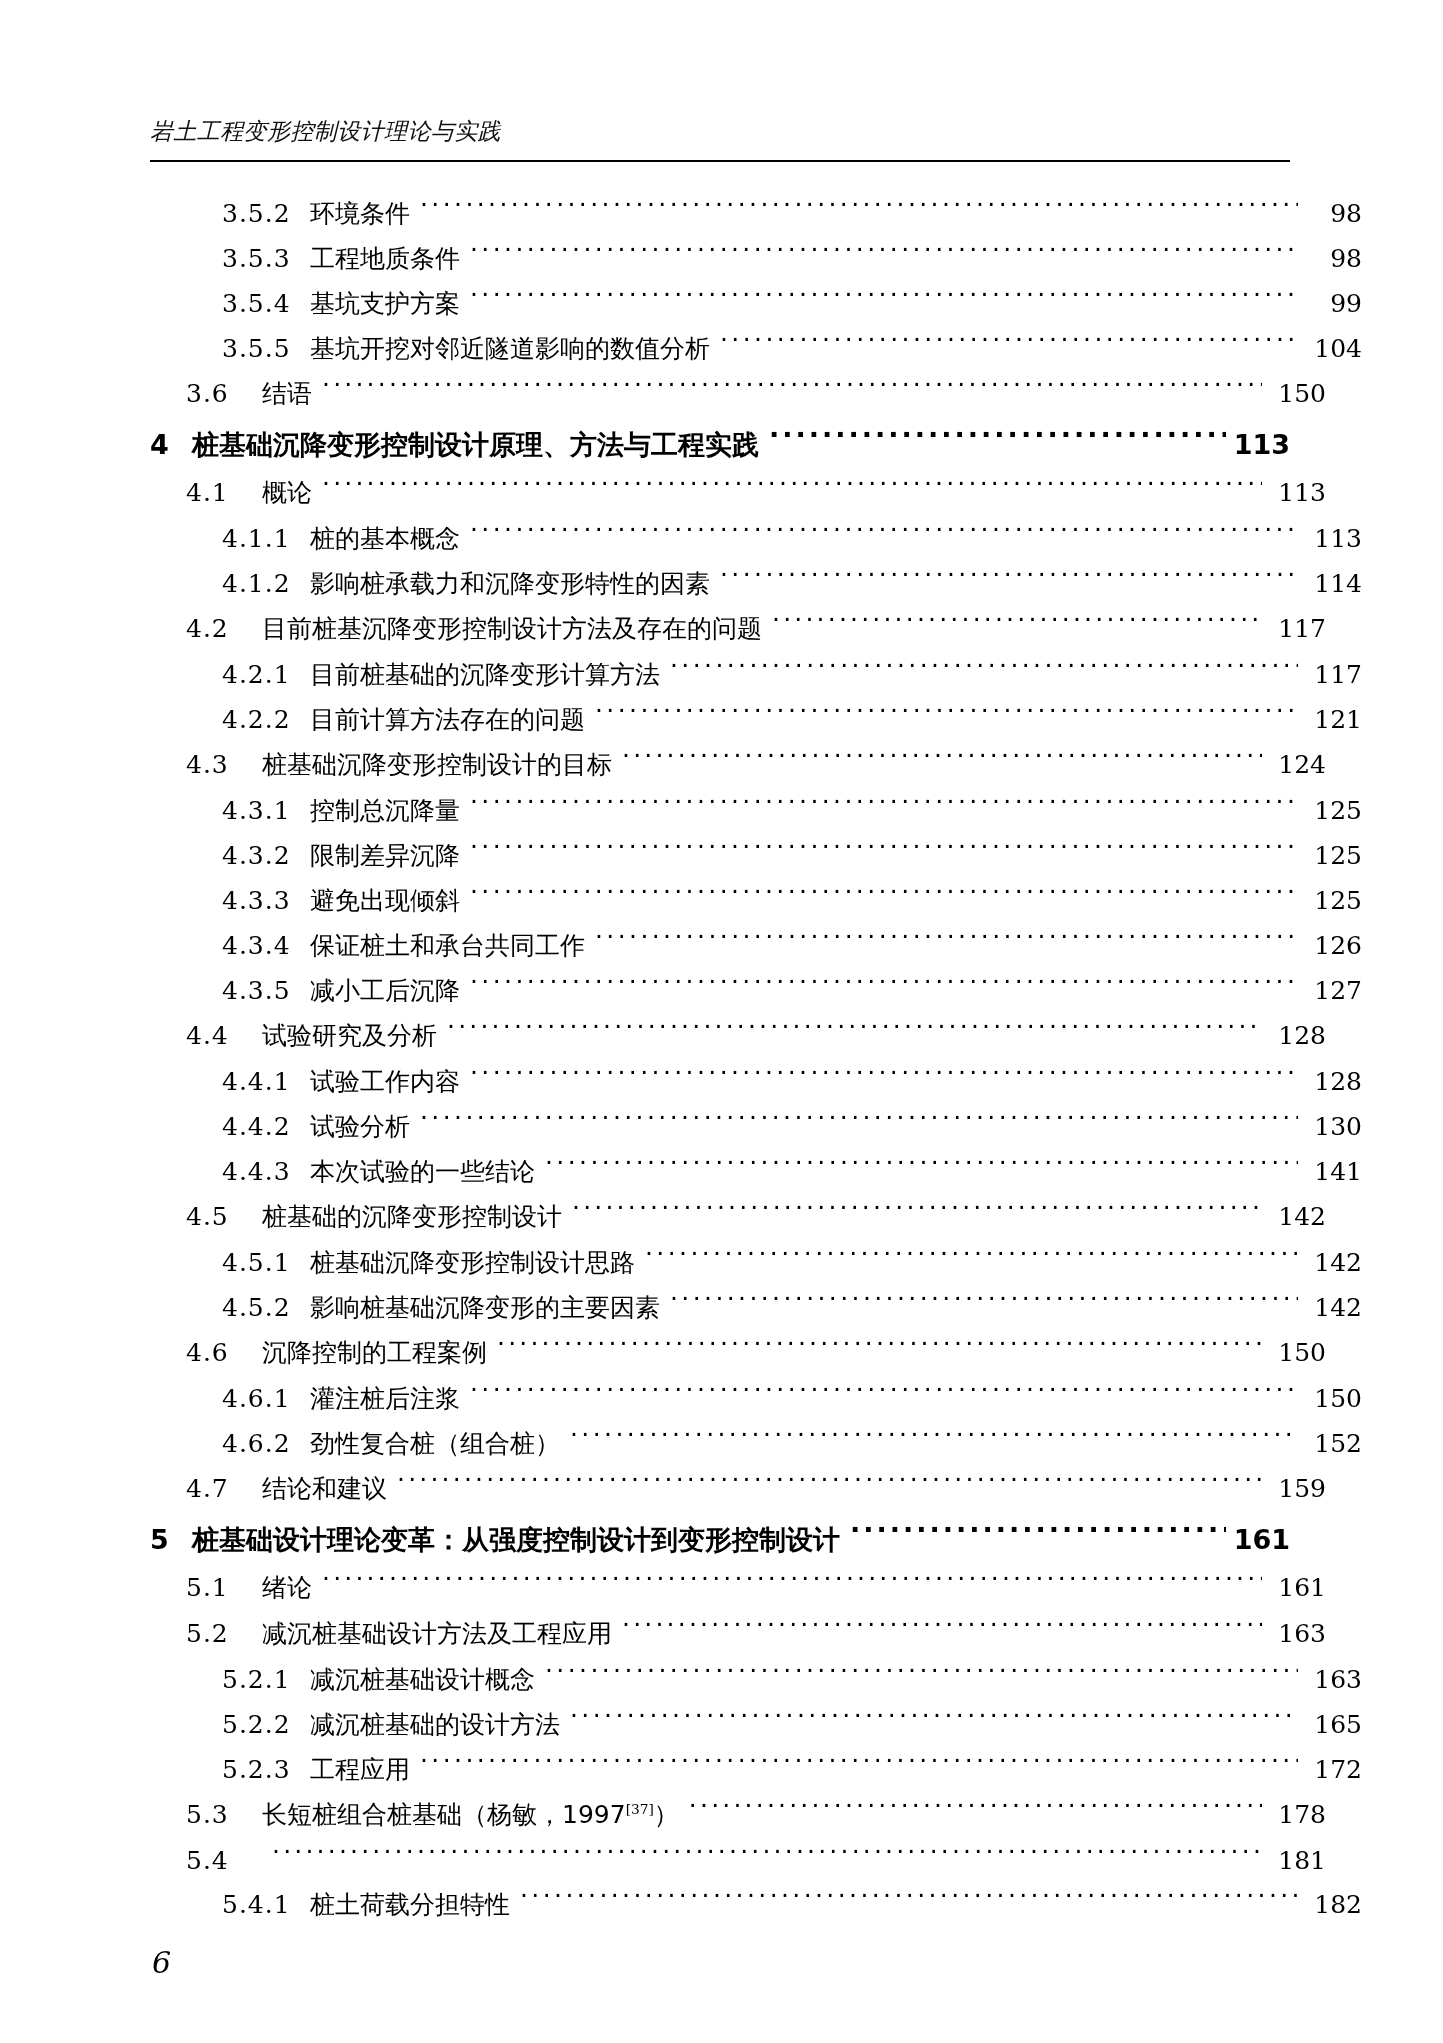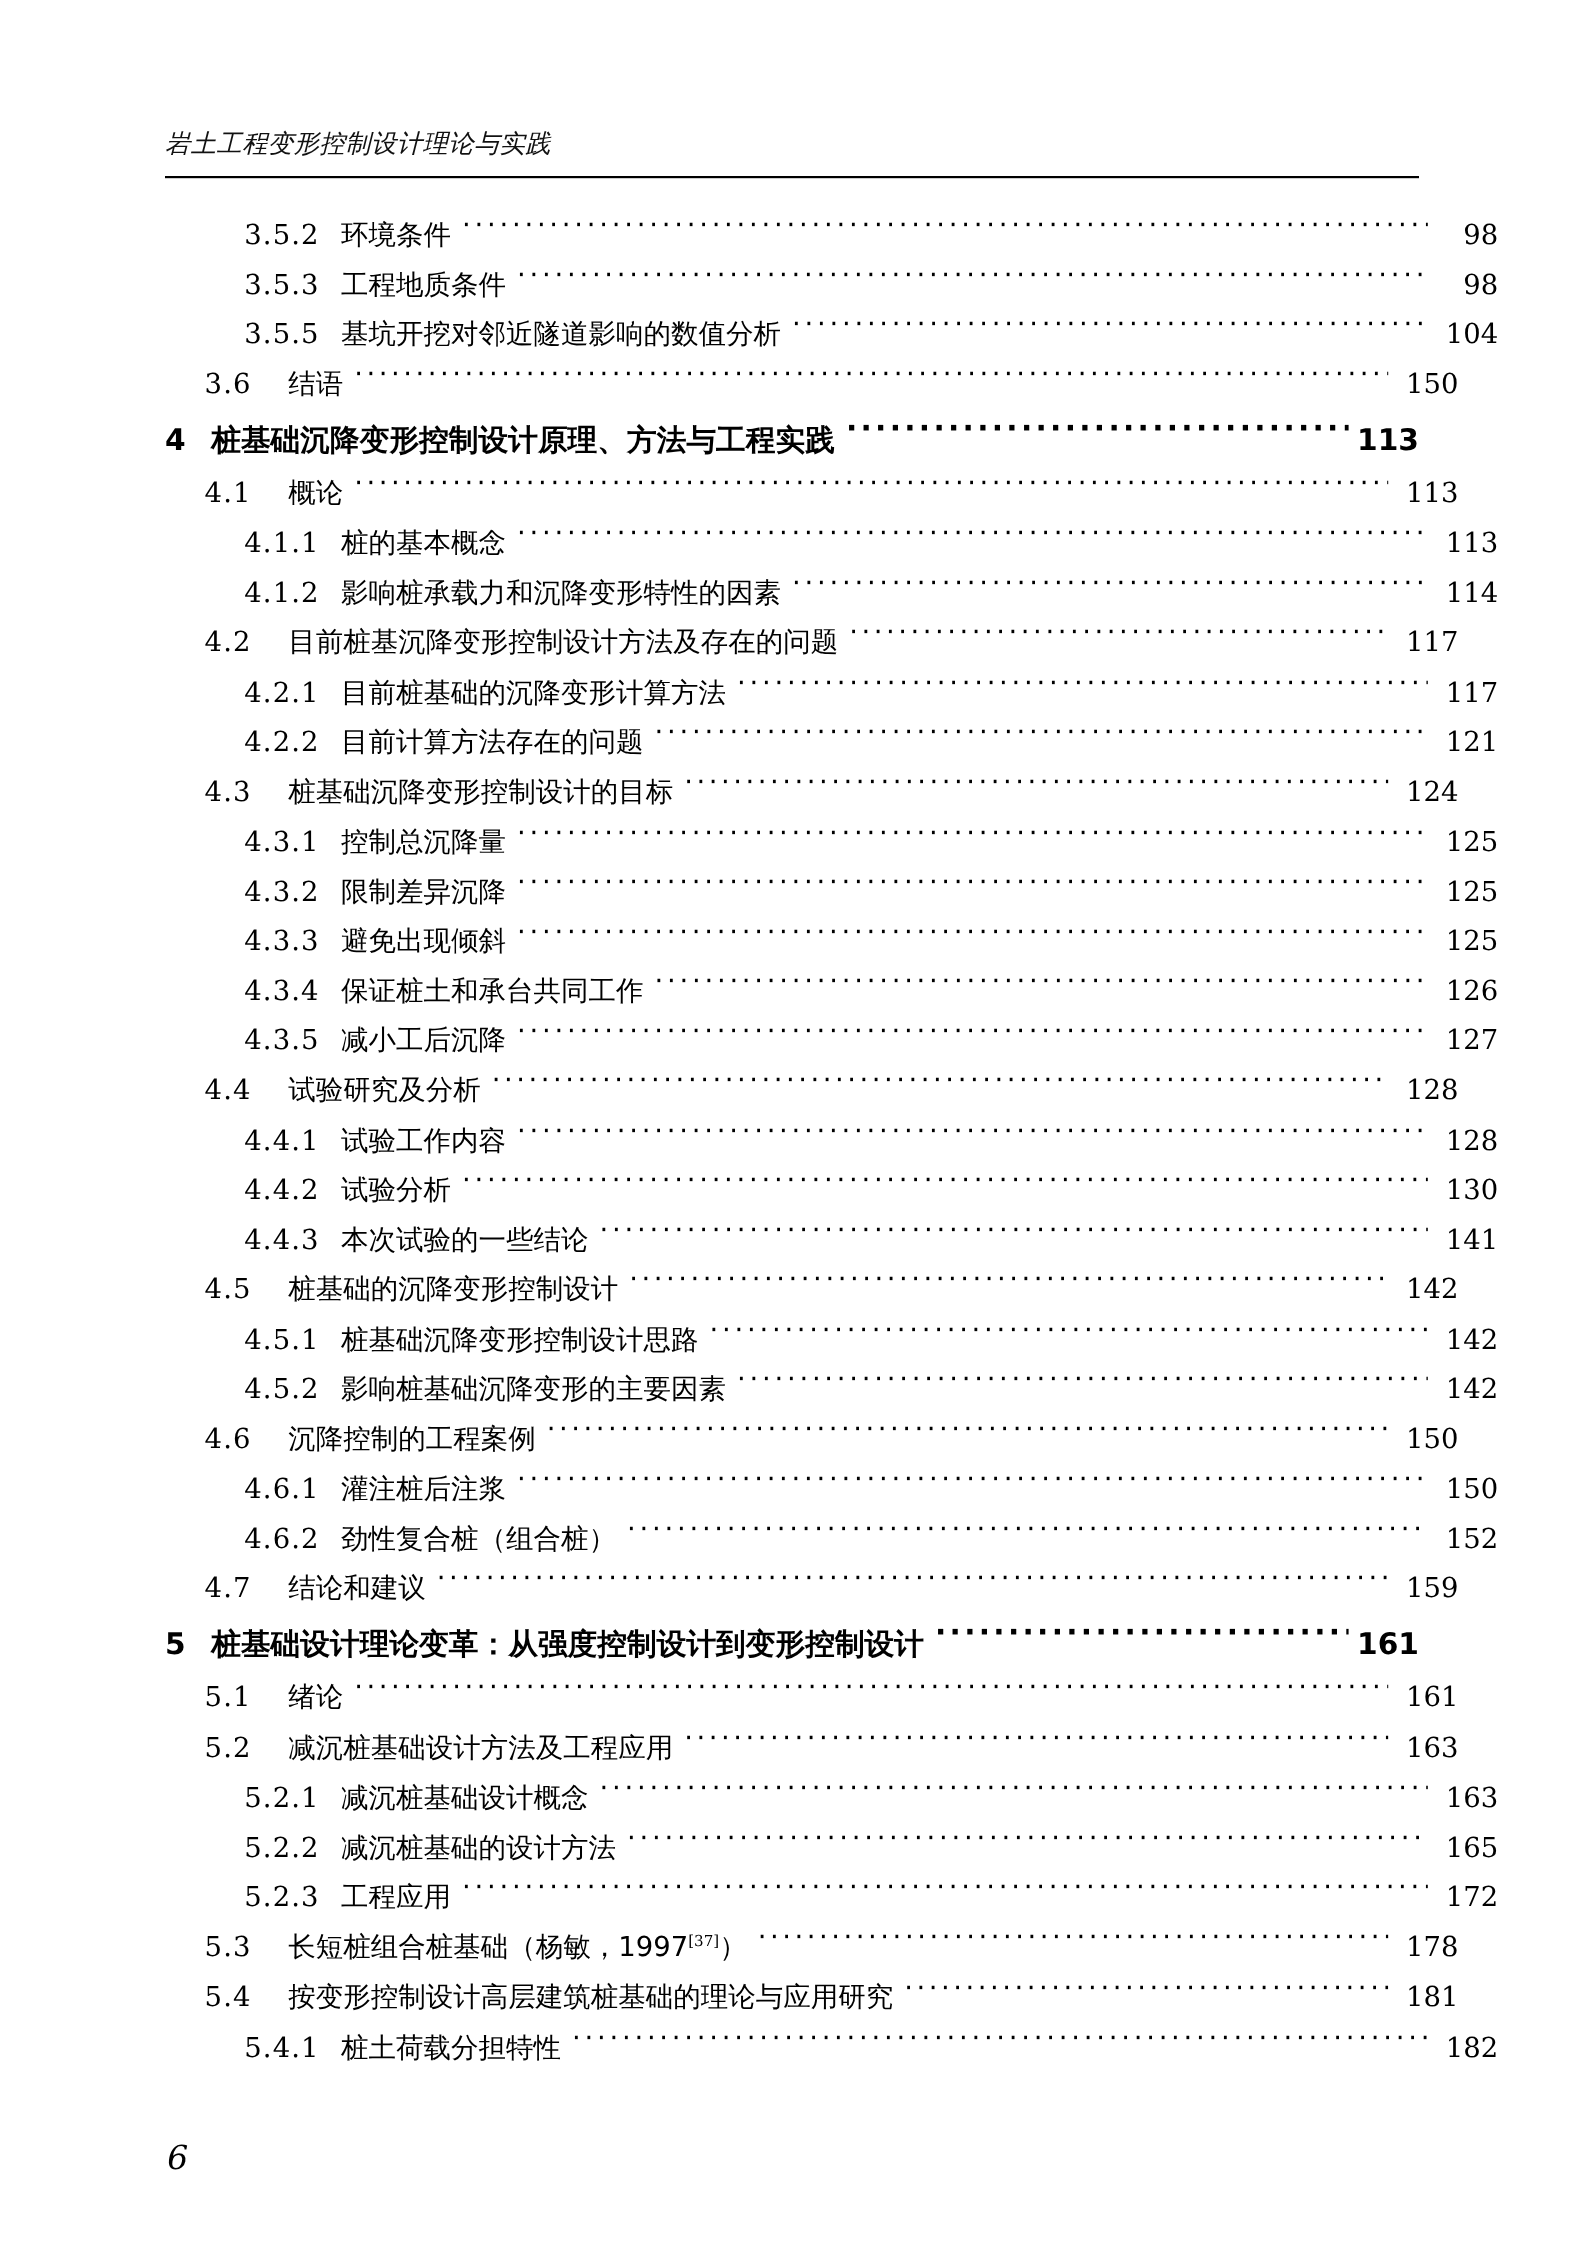--- a/index.html
+++ b/index.html
@@ -154,20 +154,26 @@
         <span class="leader"></span>
         <span class="pageno">98</span>
       </div>
       <div class="row lvl-sub">
         <span class="num">3.5.3</span>
         <span class="title">工程地质条件</span>
         <span class="leader"></span>
         <span class="pageno">98</span>
       </div>
       <div class="row lvl-sub">
+        <span class="num">3.5.4</span>
+        <span class="title">基坑支护方案</span>
+        <span class="leader"></span>
+        <span class="pageno">99</span>
+      </div>
+      <div class="row lvl-sub">
         <span class="num">3.5.5</span>
         <span class="title">基坑开挖对邻近隧道影响的数值分析</span>
         <span class="leader"></span>
         <span class="pageno">104</span>
       </div>
       <div class="row lvl-section">
         <span class="num">3.6</span>
         <span class="title">结语</span>
         <span class="leader"></span>
         <span class="pageno">150</span>
@@ -353,21 +359,20 @@
         <span class="pageno">172</span>
       </div>
       <div class="row lvl-section">
         <span class="num">5.3</span>
         <span class="title"><span>长短桩组合桩基础（杨敏，1997</span><sup class="ref">[37]</sup><span>）</span></span>
         <span class="leader"></span>
         <span class="pageno">178</span>
       </div>
       <div class="row lvl-section">
         <span class="num">5.4</span>
-        <span class="title">按变形控制设计高层建筑桩基础的理论与应用研究</span>
         <span class="leader"></span>
         <span class="pageno">181</span>
       </div>
       <div class="row lvl-sub">
         <span class="num">5.4.1</span>
         <span class="title">桩土荷载分担特性</span>
         <span class="leader"></span>
         <span class="pageno">182</span>
       </div>
     </div>

